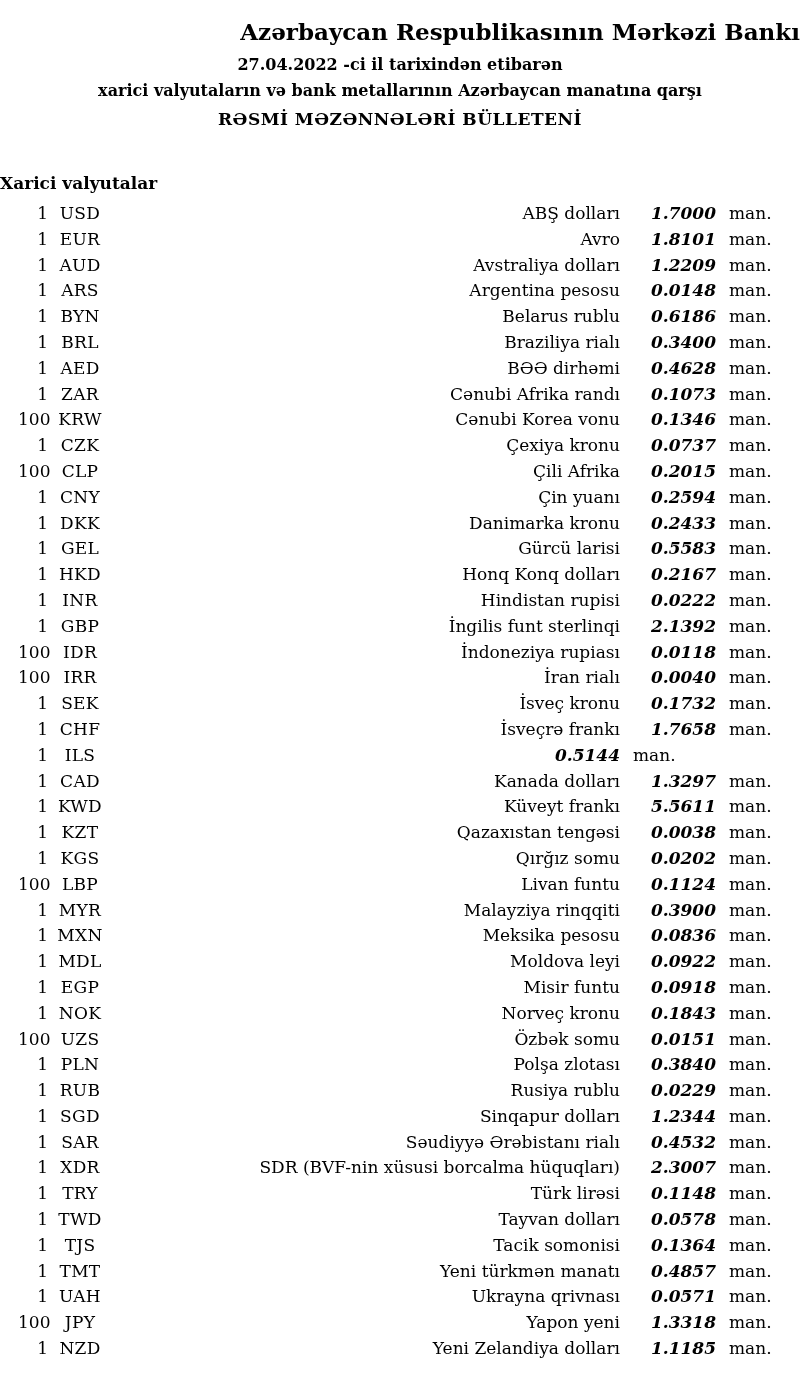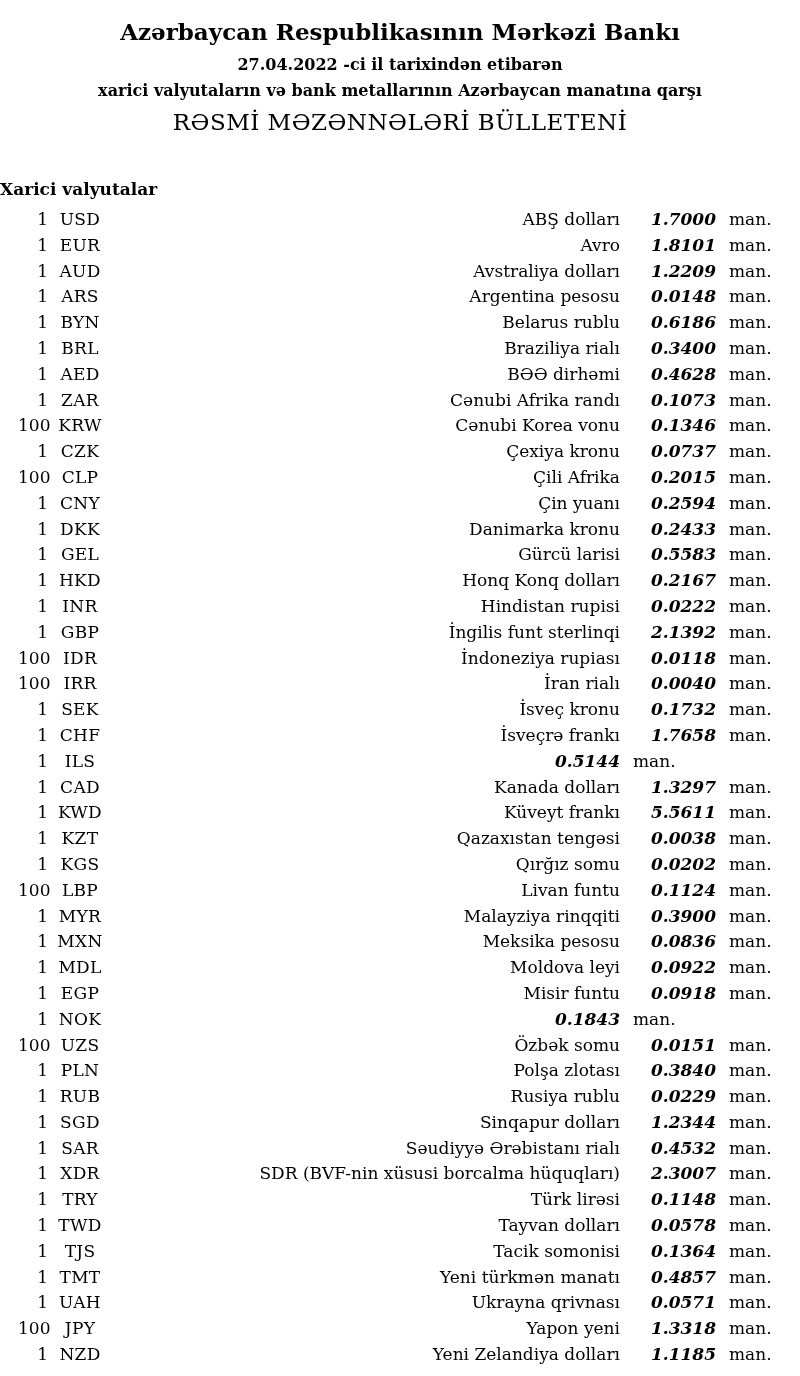--- a/index.html
+++ b/index.html
@@ -15,29 +15,30 @@
     box-sizing: border-box;
     padding-top: 12px;
     background: #ffffff;
     overflow: hidden;
   }
   .header { text-align: center; }
   .title {
     font-size: 23px;
     font-weight: bold;
     margin: 6px 0 10px 0;
+    text-align: right;
   }
   .hline {
     font-size: 16px;
     font-weight: bold;
     margin: 7px 0;
   }
   .bulletin-line {
-    font-size: 23px;
-    font-weight: normal;
+    font-size: 17px;
+    font-weight: bold;
     letter-spacing: 0.5px;
     margin-top: 9px;
   }
   .section-title {
     text-align: left;
     font-weight: bold;
     font-size: 17px;
     margin: 44px 0 6px 0;
   }
   .rates-table {
@@ -315,20 +316,21 @@
     <span class="qty">1</span>
     <span class="code">EGP</span>
     <span class="name">Misir funtu</span>
     <span class="rate">0.0918</span>
     <span class="unit">man.</span>
   </div>
 
   <div class="rate-row">
     <span class="qty">1</span>
     <span class="code">NOK</span>
+    <span class="name">Norveç kronu</span>
     <span class="rate">0.1843</span>
     <span class="unit">man.</span>
   </div>
 
   <div class="rate-row">
     <span class="qty">100</span>
     <span class="code">UZS</span>
     <span class="name">Özbək somu</span>
     <span class="rate">0.0151</span>
     <span class="unit">man.</span>

